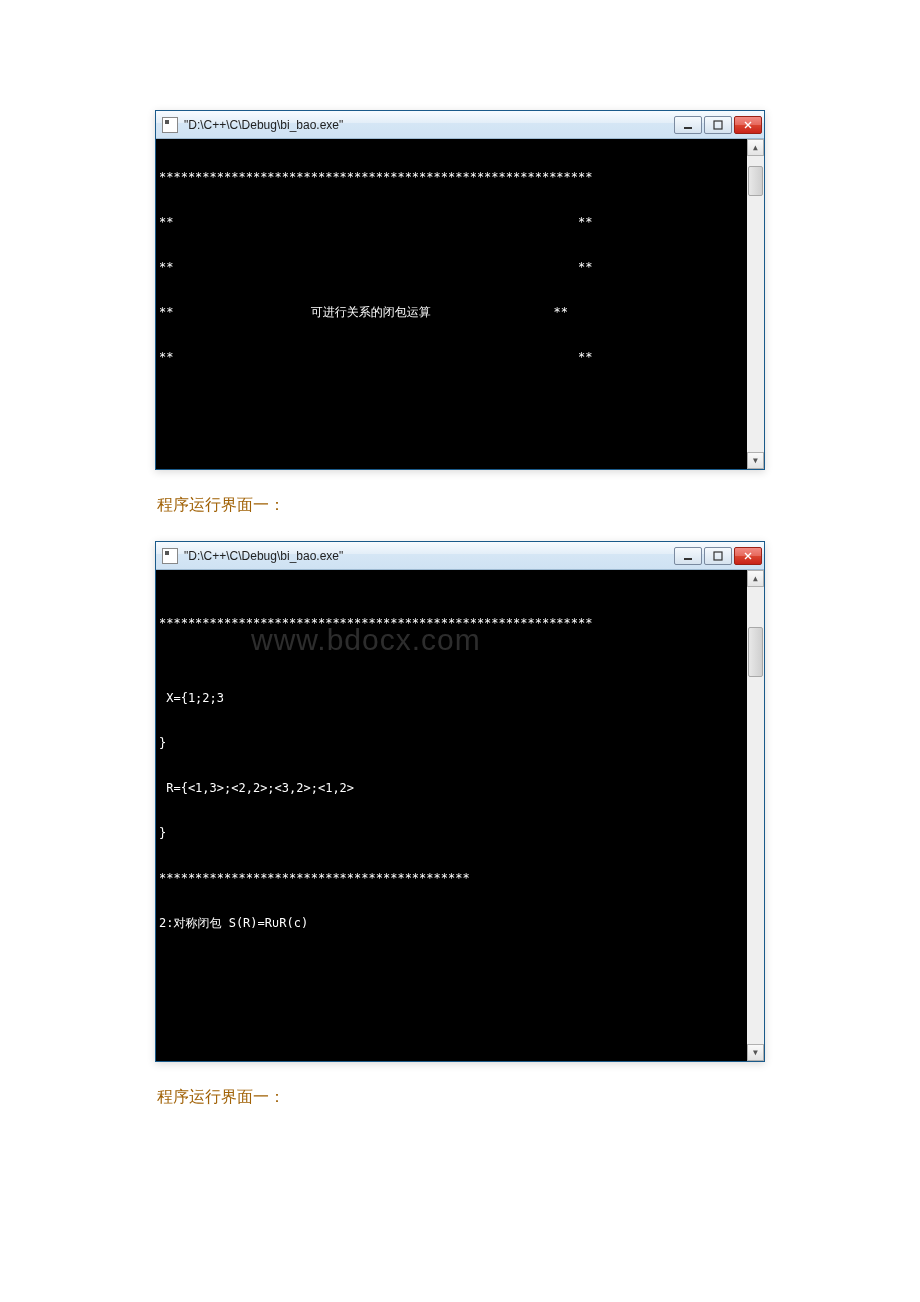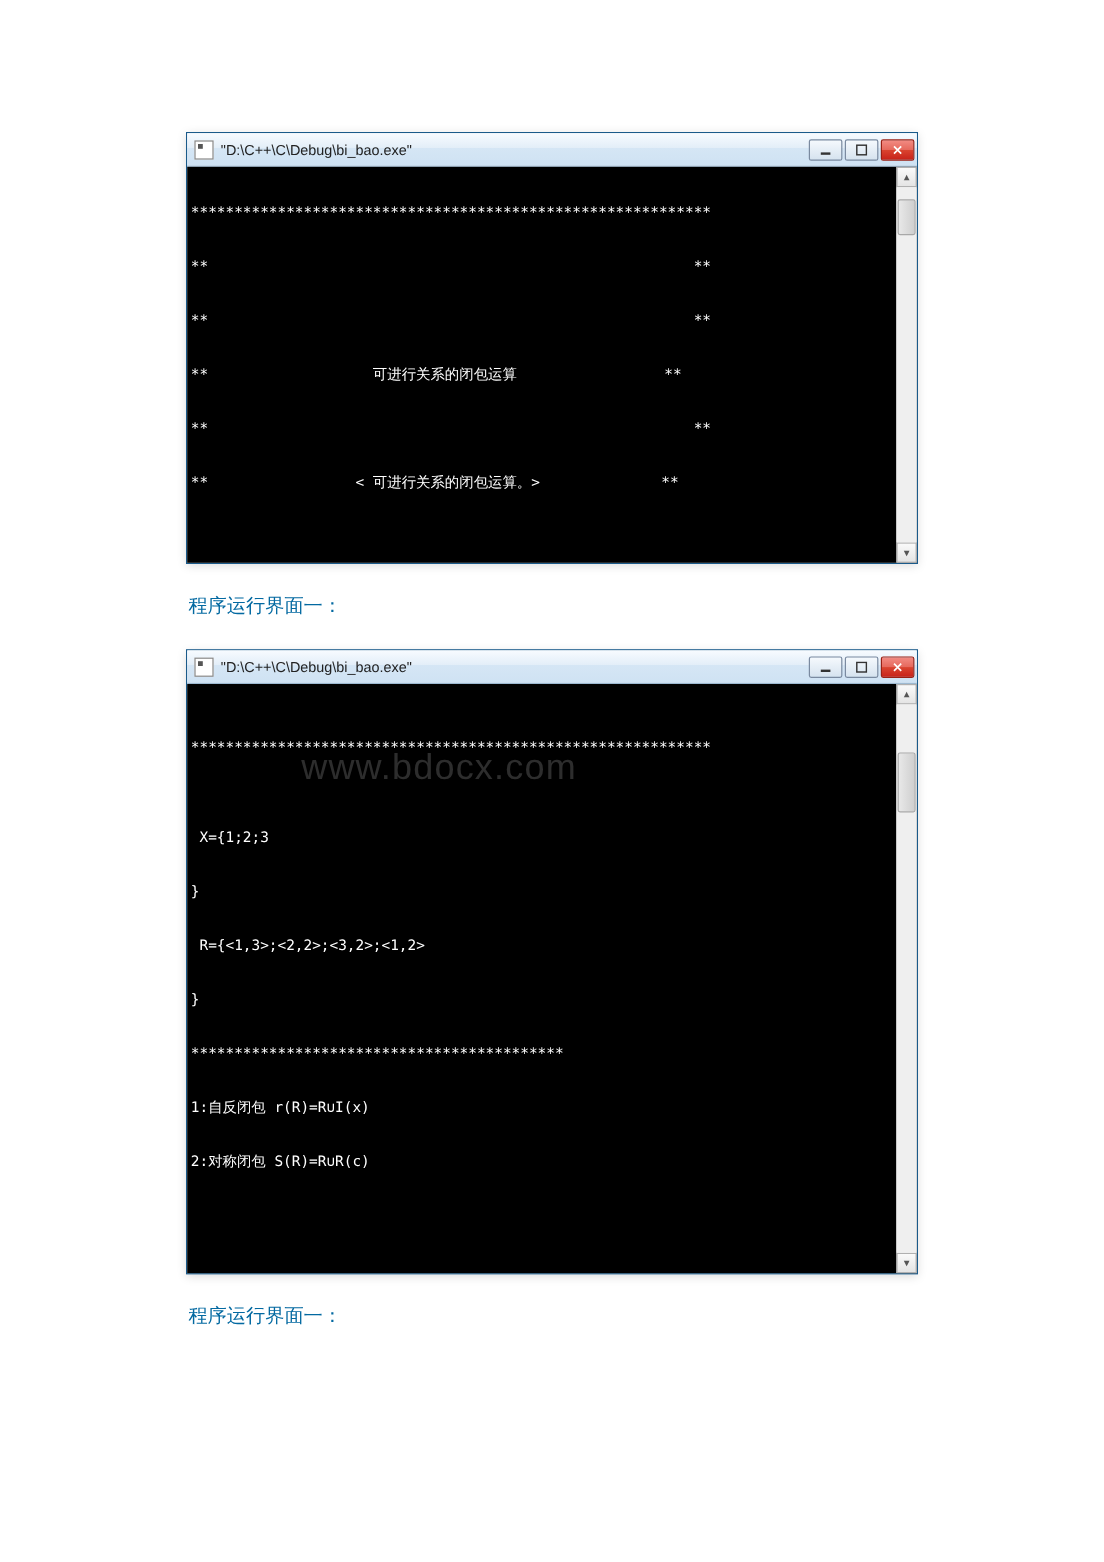--- a/index.html
+++ b/index.html
@@ -111,21 +111,21 @@
     .sb-thumb {
       position: absolute;
       top: 10px; left: 1px; right: 1px;
       height: 30px;
       background: linear-gradient(to right, #e8e8e8, #cfcfcf);
       border: 1px solid #a8a8a8;
       border-radius: 2px;
     }
     .caption {
       font-size: 16px;
-      color: #0369a1;
+      color: #a16207;
       margin: 0 0 25px 2px;
       font-family: "SimSun", serif;
     }
     .tline { display: block; }
     .watermark {
       position: absolute;
       color: rgba(130,130,130,0.35);
       font-size: 30px;
       font-family: Liberation Sans, sans-serif;
       letter-spacing: 1px;
@@ -159,21 +159,20 @@
           </svg>
       </div>
     </div>
   </div>
   <div class="console console-1">
     <span class="tline">************************************************************</span>
     <span class="tline">**                                                        **</span>
     <span class="tline">**                                                        **</span>
     <span class="tline">**                   可进行关系的闭包运算                 **</span>
     <span class="tline">**                                                        **</span>
-    <span class="tline">**                 &lt; 可进行关系的闭包运算。&gt;              **</span>
     
     
     
     
     
     
     
     
     
     
@@ -218,21 +217,20 @@
   </div>
   <div class="console console-2">
     <span class="watermark" style="top:52px; left:95px;">www.bdocx.com</span>
     <span class="tline">************************************************************</span>
     <span class="tline"></span>
     <span class="tline"> X={1;2;3</span>
     <span class="tline">}</span>
     <span class="tline"> R={&lt;1,3&gt;;&lt;2,2&gt;;&lt;3,2&gt;;&lt;1,2&gt;</span>
     <span class="tline">}</span>
     <span class="tline">*******************************************</span>
-    <span class="tline">1:自反闭包 r(R)=R∪I(x)</span>
     <span class="tline">2:对称闭包 S(R)=R∪R(c)</span>
     
     
     
     
     
     
     
     
     

